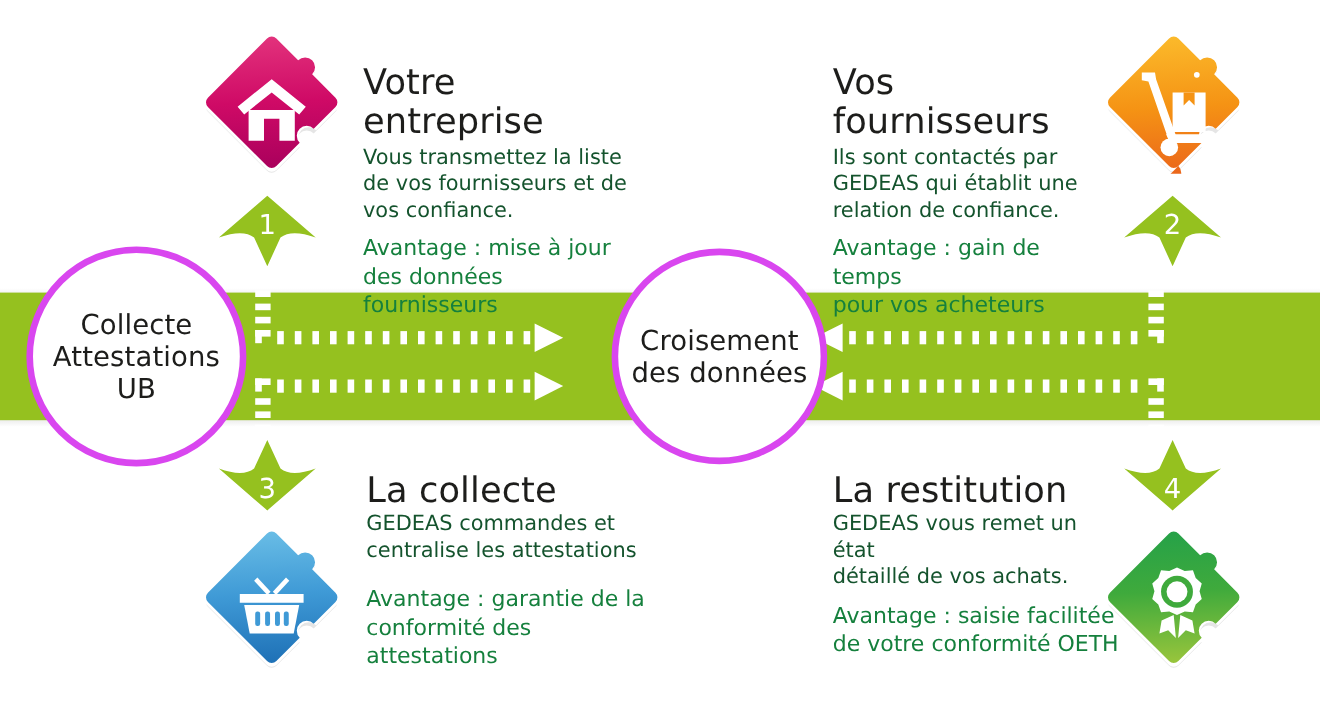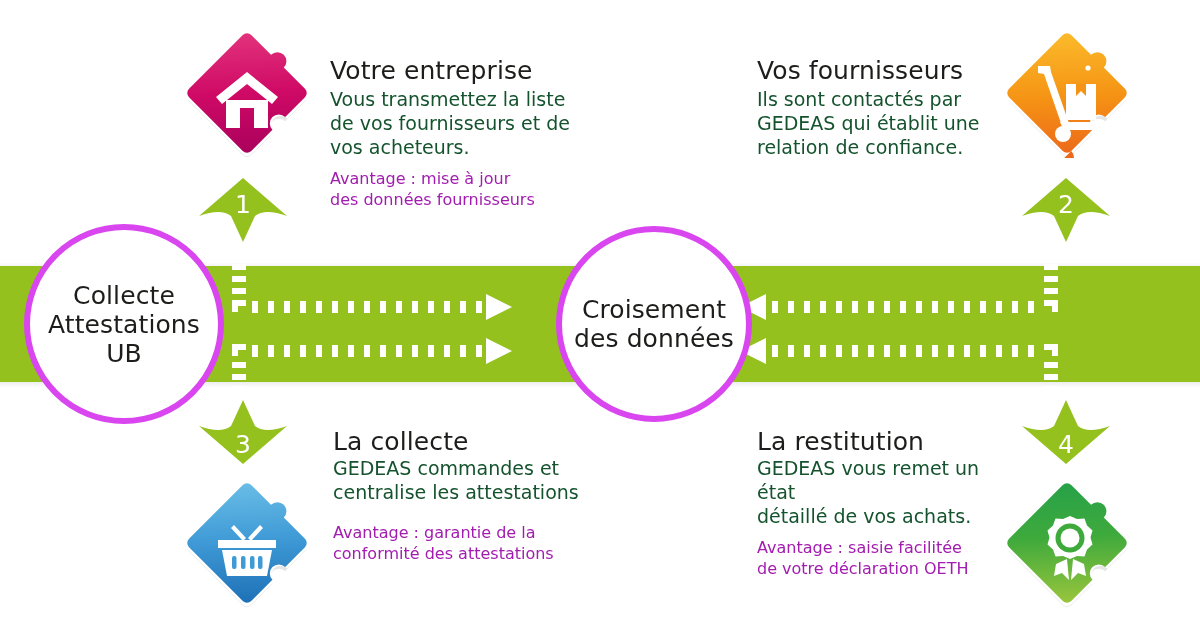--- a/index.html
+++ b/index.html
@@ -69,38 +69,38 @@
   .steparrow.down .num{ top:16px; }
   .steparrow.up   .num{ top:34px; }
 
   
   .puzzle{position:absolute; width:130px; height:130px;}
 
   
   .block{position:absolute;}
   .block h2{
     margin:0;
-    font-size:25px;
+    font-size:32px;
     font-weight:400;
     color:#1d1d1b;
     line-height:1.12;
     letter-spacing:.1px;
   }
   .block .body{
     margin:3px 0 0 0;
     font-size:19px;
     line-height:1.26;
     color:#14532d;
     font-weight:400;
   }
   .block .adv{
     margin:9px 0 0 0;
-    font-size:16px;
+    font-size:20px;
     line-height:1.3;
-    color:#a21caf;
+    color:#15803d;
     font-weight:400;
   }
   .block .body.tight{ margin-top:1px; }
   .block .adv.gap{ margin-top:18px; }
   .nowrapline{display:block;}
 </style>
 </head>
 <body>
 
 <div id="stage">
@@ -257,21 +257,21 @@
       <path d="M46,2 L90,40 Q68,32 58,40 L46,66 L34,40 Q24,32 2,40 Z" fill="#95c11f"></path>
     </svg>
     <div class="num">1</div>
   </div>
 
   <div class="block" style="left:330px; top:57px; width:240px;">
     <h2>Votre entreprise</h2>
     <p class="body">
       <span class="nowrapline">Vous transmettez la liste</span>
       <span class="nowrapline">de vos fournisseurs et de</span>
-      <span class="nowrapline">vos acheteurs.</span>
+      <span class="nowrapline">vos confiance.</span>
     </p>
     <p class="adv">
       <span class="nowrapline">Avantage : mise à jour</span>
       <span class="nowrapline">des données fournisseurs</span>
     </p>
   </div>
 
   <div class="puzzle" style="left:1002px; top:28px;">
     <svg viewBox="0 0 130 130" width="130" height="130">
       <defs>
@@ -304,20 +304,24 @@
     <div class="num">2</div>
   </div>
 
   <div class="block" style="left:757px; top:57px; width:250px;">
     <h2>Vos fournisseurs</h2>
     <p class="body">
       <span class="nowrapline">Ils sont contactés par</span>
       <span class="nowrapline">GEDEAS qui établit une</span>
       <span class="nowrapline">relation de confiance.</span>
     </p>
+    <p class="adv">
+      <span class="nowrapline">Avantage : gain de temps</span>
+      <span class="nowrapline">pour vos acheteurs</span>
+    </p>
   </div>
 
   <div class="steparrow up" style="left:197px; top:398px;">
     <svg viewBox="0 0 92 68" width="92" height="68">
       <path d="M46,66 L90,28 Q68,36 58,28 L46,2 L34,28 Q24,36 2,28 Z" fill="#95c11f"></path>
     </svg>
     <div class="num">3</div>
   </div>
 
   <div class="puzzle" style="left:182px; top:478px;">
@@ -396,17 +400,17 @@
   </div>
 
   <div class="block" style="left:757px; top:428px; width:265px;">
     <h2>La restitution</h2>
     <p class="body tight">
       <span class="nowrapline">GEDEAS vous remet un état</span>
       <span class="nowrapline">détaillé de vos achats.</span>
     </p>
     <p class="adv">
       <span class="nowrapline">Avantage : saisie facilitée</span>
-      <span class="nowrapline">de votre déclaration OETH</span>
+      <span class="nowrapline">de votre conformité OETH</span>
     </p>
   </div>
 
 </div>
 
 </body></html>

